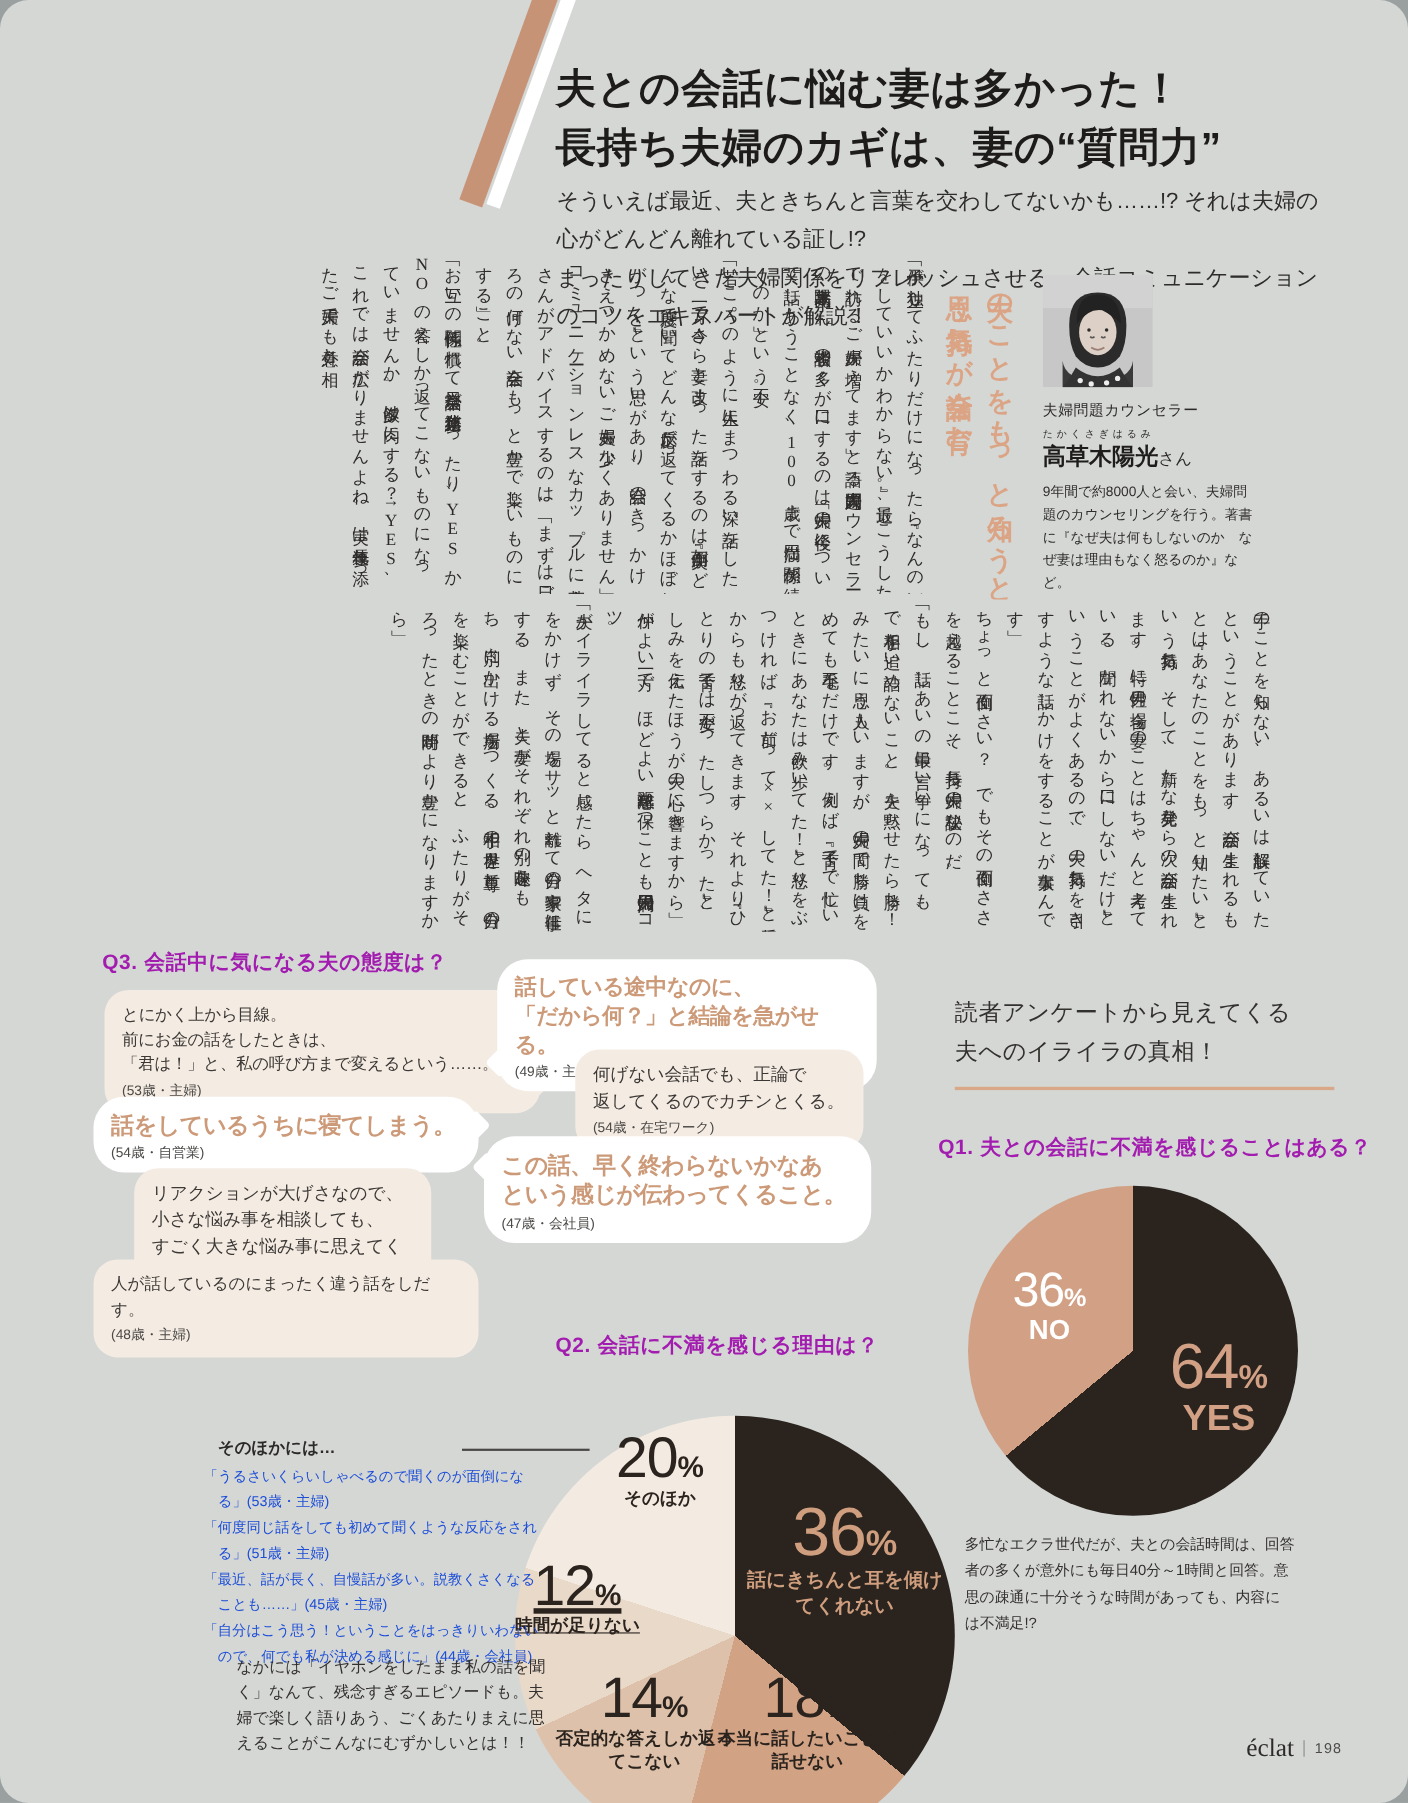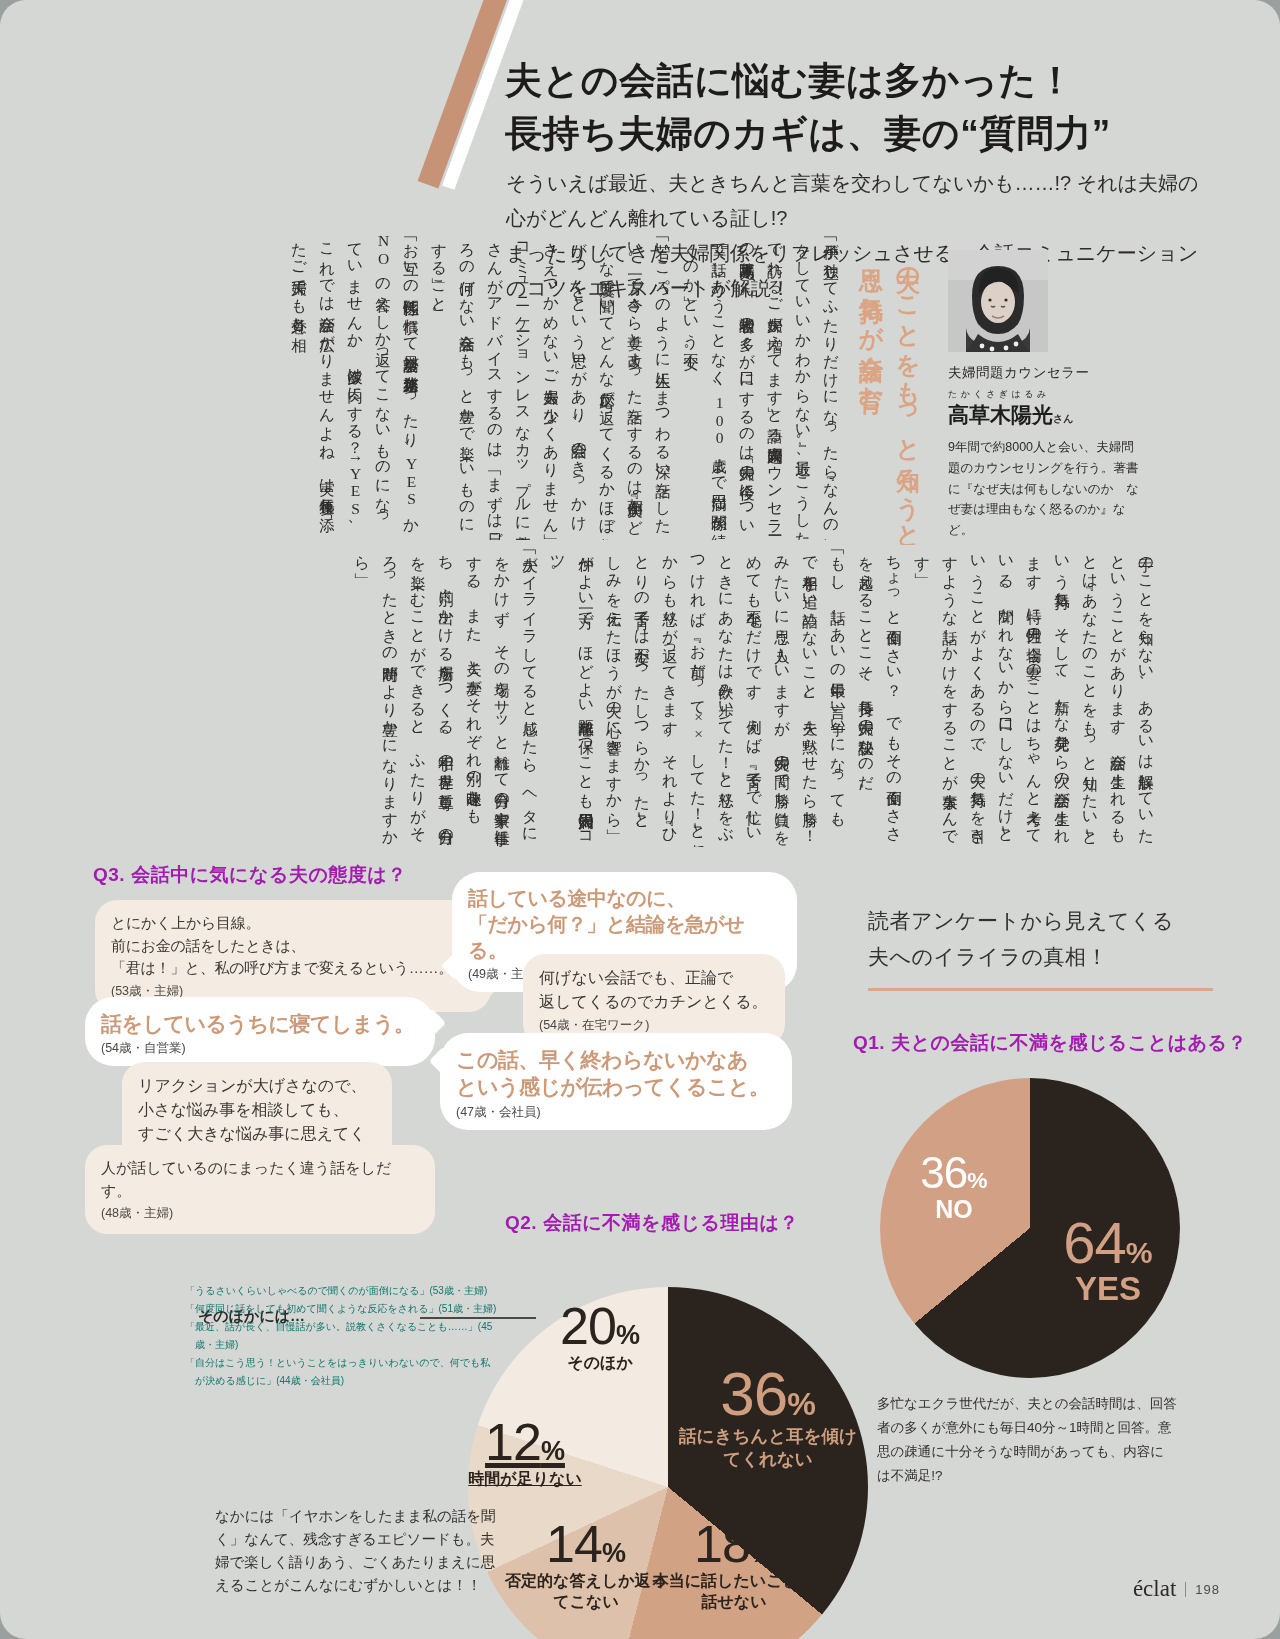--- a/index.html
+++ b/index.html
@@ -41,21 +41,21 @@
     font-size:24px; font-weight:800; line-height:37px;
     color:#dba485; letter-spacing:1px;
   }
 
   
   .profile{ left:948px; top:250px; width:210px; }
   .profile-photo{ width:100px; height:102px; display:block; }
   .profile-role{ margin-top:12px; font-size:13.5px; color:#2b2a28; letter-spacing:0.5px; }
   .profile-furigana{ display:block; margin-top:6px; font-size:9px; letter-spacing:3.5px; color:#2b2a28; }
   .profile-name{ font-size:21px; font-weight:800; color:#1e1d1b; }
-  .profile-suffix{ font-size:10px; font-weight:700; }
+  .profile-suffix{ font-size:15px; font-weight:400; }
   .profile-bio{ margin-top:8px; width:195px; font-size:12.5px; line-height:1.66; color:#2f2e2c; }
 
   
   .q-title{ font-size:19px; color:#a21caf; letter-spacing:0.5px; }
   .q-title .q-label{ font-weight:900; margin-right:6px; }
   .q-title .q-text{ font-weight:700; }
 
   
   .bubble{ position:absolute; border-radius:22px; padding:12px 16px; }
   .bubble.cream{ background:#f4ebe3; }
@@ -94,21 +94,21 @@
   .p2-36 .pie-num{ font-size:62px; }
   .p2-36 .pie-cap{ font-size:17.5px; }
   .p2-20{ left:530px; top:1300px; width:140px; }
   .p2-12{ left:455px; top:1416px; width:140px;text-decoration:underline; }
   .p2-14{ left:505px; top:1518px; width:162px; }
   .p2-18{ left:648px; top:1518px; width:172px; }
 
   
   .others-header{ left:198px; top:1307px; font-size:15px; font-weight:800; color:#2b2a28; }
   .others-line{ left:420px; top:1317px; width:116px; height:1.5px; background:#4a4845; }
-  .others-list{ left:185px; top:1282px; width:312px; font-size:10px; line-height:1.8; color:#0f766e; }
+  .others-list{ left:185px; top:1330px; width:312px; font-size:13px; line-height:1.8; color:#1d4ed8; }
   .others-list div{ padding-left:1em; text-indent:-1em; }
   .others-note{ left:215px; top:1505px; width:288px; font-size:14.5px; line-height:1.58; color:#33312f; }
 
   .q1-caption{ left:877px; top:1392px; width:300px; font-size:13.5px; line-height:1.78; color:#33312f; }
 
   
   .footer{ left:1080px; top:1576px; width:140px; display:flex; align-items:center; justify-content:flex-end; gap:9px; }
   .footer-logo{ font-family:"Liberation Serif", serif; font-size:23px; color:#2c2b29; }
   .footer-rule{ width:1px; height:15px; background:#8b8b88; }
   .footer-page{ font-size:13px; color:#4c4b49; letter-spacing:1px; }

